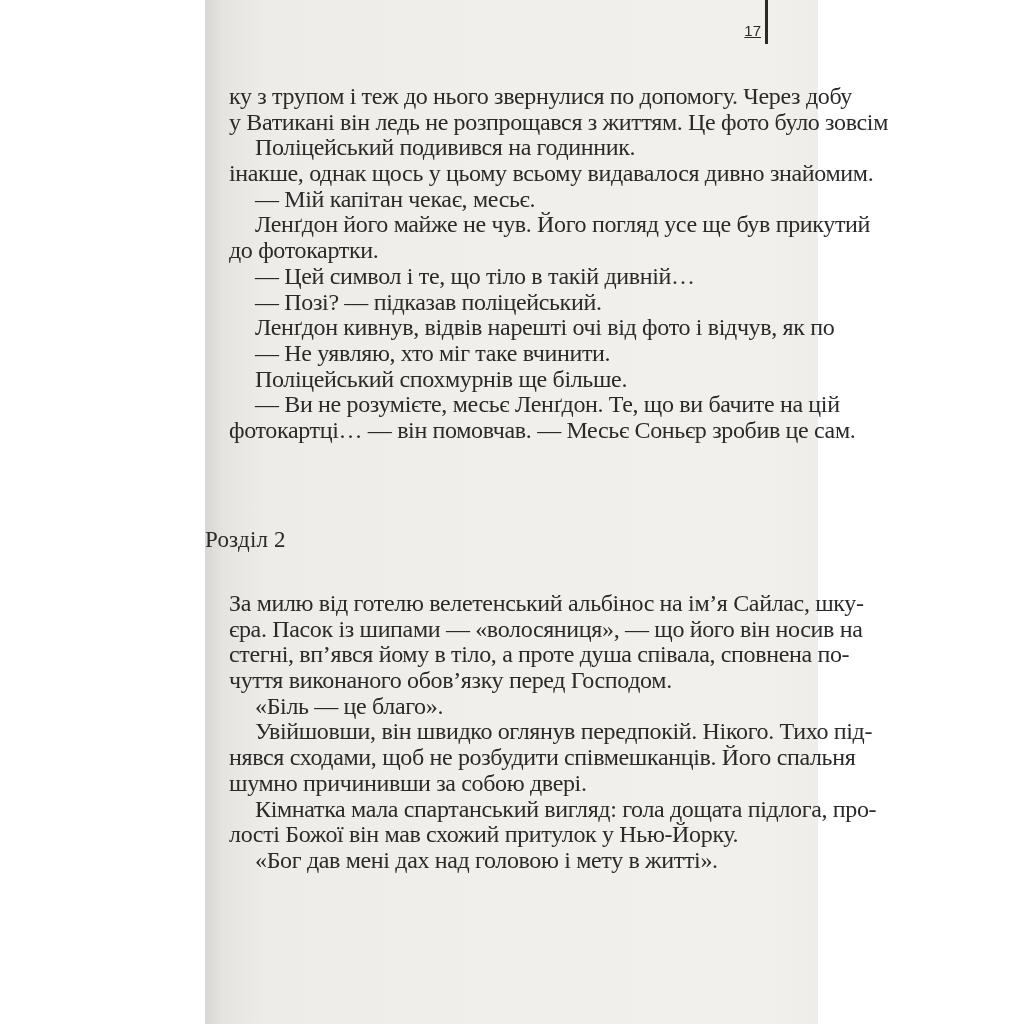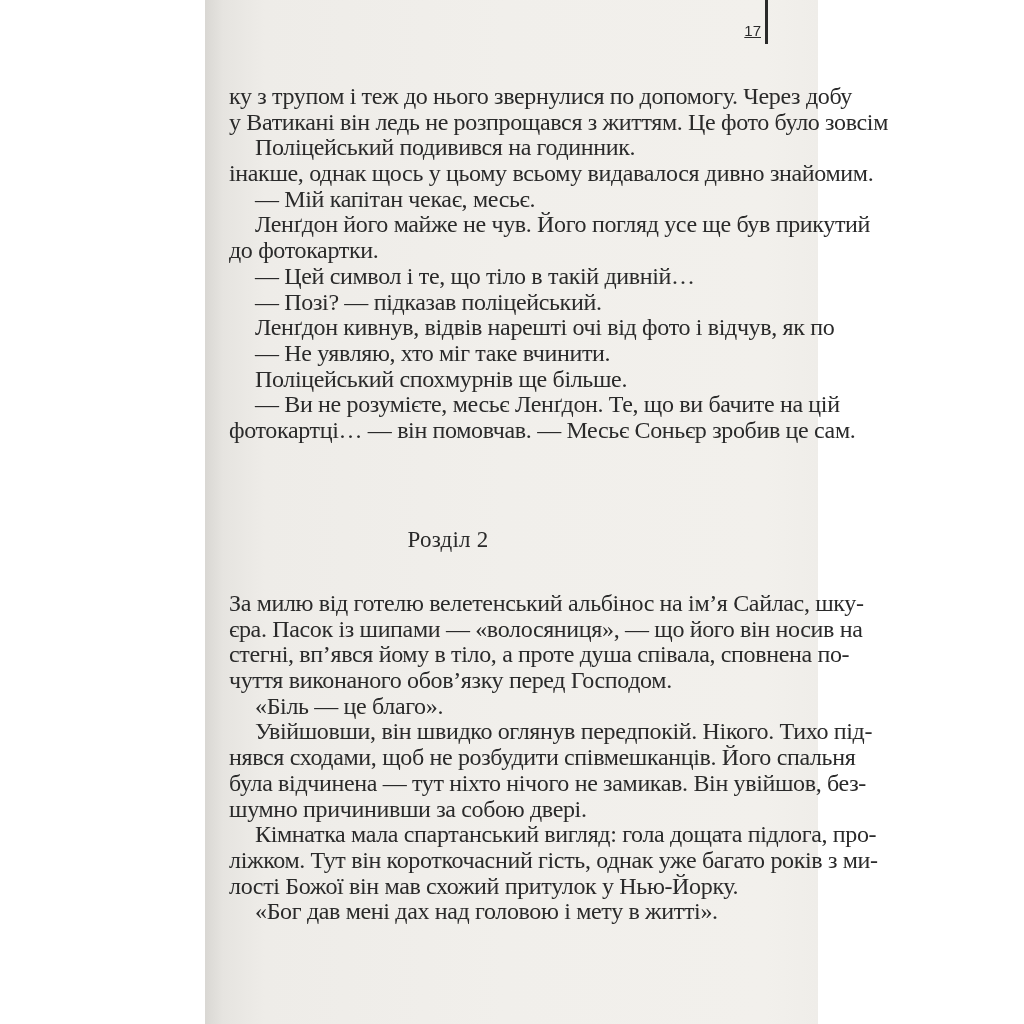--- a/index.html
+++ b/index.html
@@ -19,21 +19,21 @@
     font-size:15px; color:#2b2b2b; width:26px; text-align:right;text-decoration:underline;
   }
   .text-block {
     position:absolute; left:24px; top:84px; width:560px;
     color:#2a2a2a; font-size:24px; line-height:25.7px; letter-spacing:-0.35px;
   }
   .line { white-space:nowrap; height:25.7px; }
   .indent { padding-left:26px; }
   .block2 { top:591px; }
   .chapter-heading {
-    position:absolute; left:0; width:486px; top:527px; text-align:center;
+    position:absolute; left:0; width:486px; top:527px; text-align:left;
     font-size:23px; color:#2a2a2a; letter-spacing:0.2px;
   }
 </style>
 </head>
 <body>
 
 <div class="page">
   <div class="rule"></div>
   <div class="page-number">17</div>
 
@@ -57,20 +57,18 @@
   <div class="chapter-heading">Розділ 2</div>
 
   <div class="text-block block2">
     <div class="line">За милю від готелю велетенський альбінос на ім’я Сайлас, шку-</div>
     <div class="line">єра. Пасок із шипами — «волосяниця», — що його він носив на</div>
     <div class="line">стегні, вп’явся йому в тіло, а проте душа співала, сповнена по-</div>
     <div class="line">чуття виконаного обов’язку перед Господом.</div>
     <div class="line indent">«Біль — це благо».</div>
     <div class="line indent">Увійшовши, він швидко оглянув передпокій. Нікого. Тихо під-</div>
     <div class="line">нявся сходами, щоб не розбудити співмешканців. Його спальня</div>
-    <div class="line">була відчинена — тут ніхто нічого не замикав. Він увійшов, без-</div>
     <div class="line">шумно причинивши за собою двері.</div>
     <div class="line indent">Кімнатка мала спартанський вигляд: гола дощата підлога, про-</div>
-    <div class="line">ліжком. Тут він короткочасний гість, однак уже багато років з ми-</div>
     <div class="line">лості Божої він мав схожий притулок у Нью-Йорку.</div>
     <div class="line indent">«Бог дав мені дах над головою і мету в житті».</div>
   </div>
 </div>
 
 </body></html>

